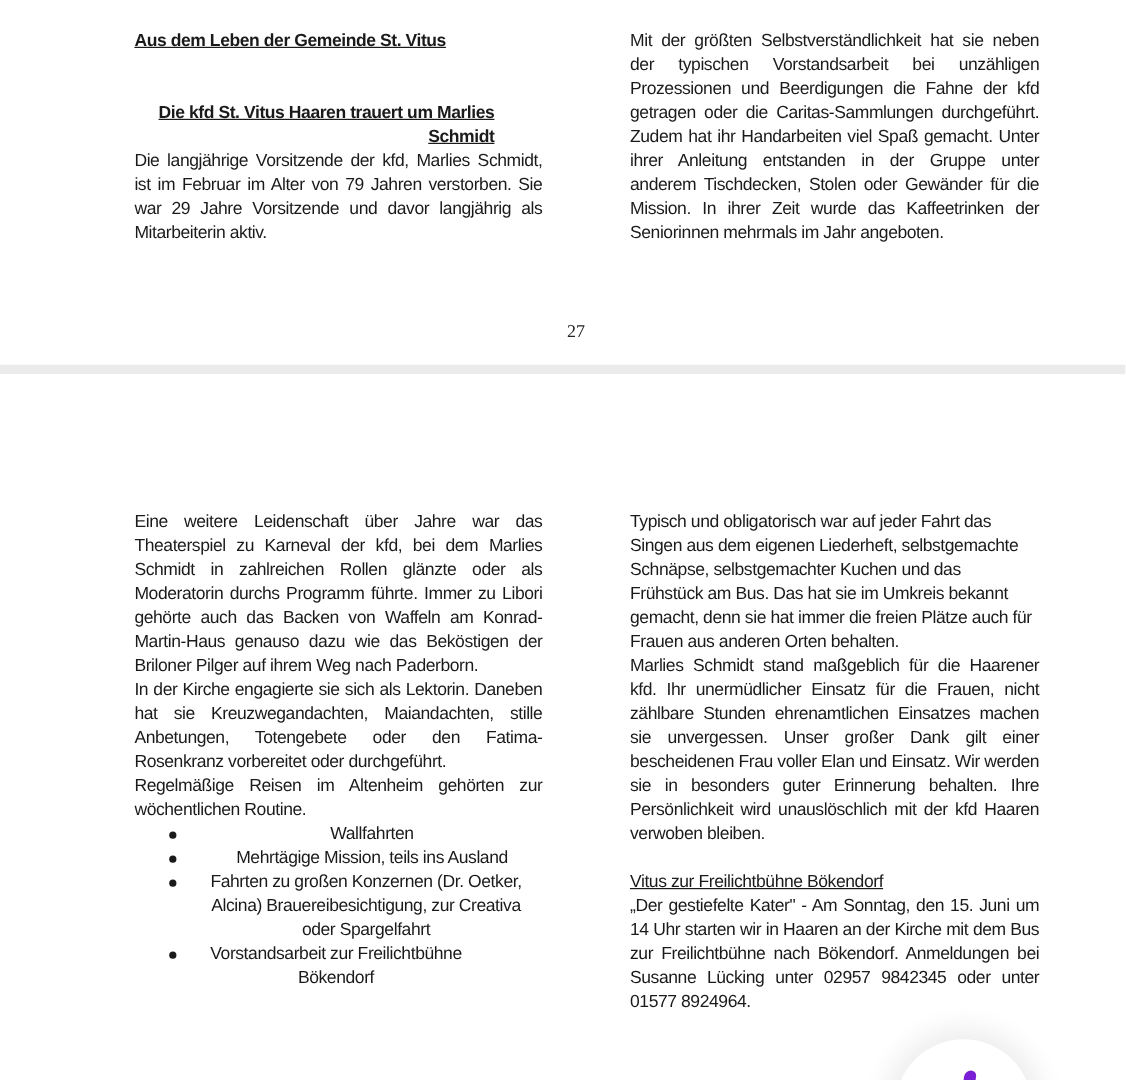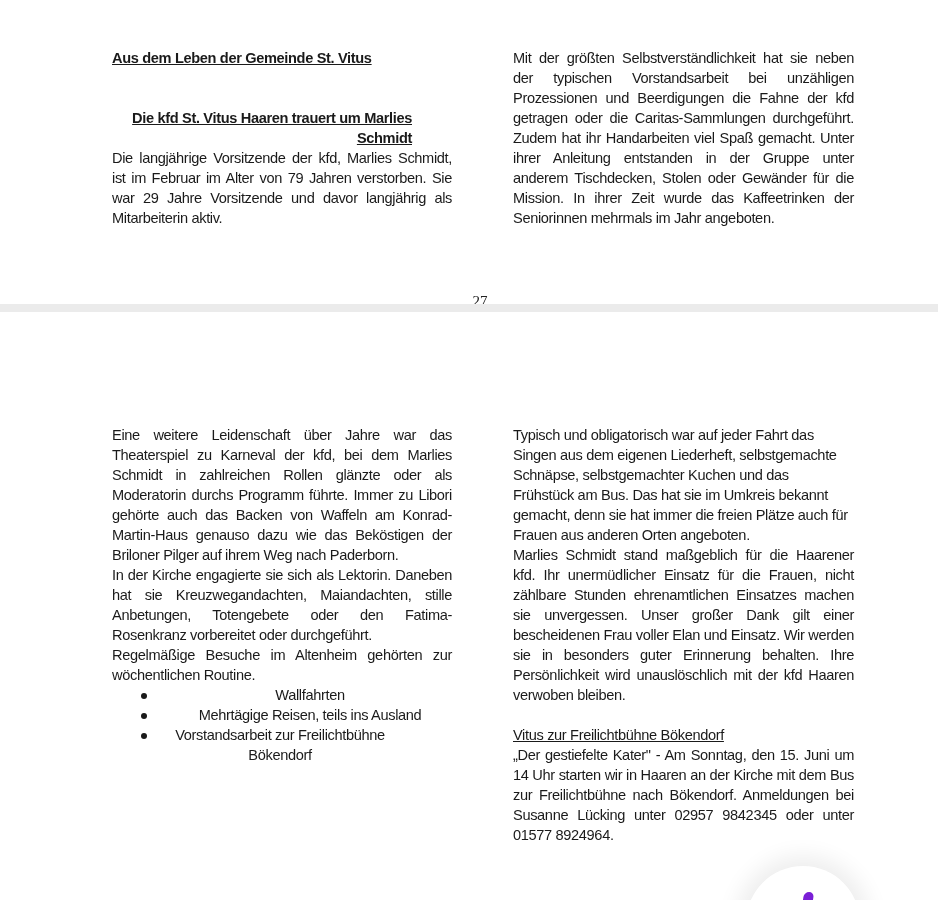--- a/index.html
+++ b/index.html
@@ -3,29 +3,29 @@
 <meta charset="utf-8">
 <style>
   html, body { margin: 0; padding: 0; }
   body {
     width: 938px; height: 900px; overflow: hidden; position: relative;
     background: #ffffff;
     font-family: "Liberation Sans", sans-serif;
     color: #1a1a1a;
   }
   .page { position: absolute; left: 0; width: 938px; background: #fff; }
-  .page-top { top: 0; height: 304px; margin-top: 24px; }
+  .page-top { top: 0; height: 304px; }
   .page-gap { position: absolute; left: 0; top: 304px; width: 938px; height: 8px; background: #ebebeb; }
   .page-bottom { top: 312px; height: 588px; }
 
   .col { position: absolute; font-size: 14.6px; line-height: 20px; letter-spacing: -0.35px; }
   .col p { margin: 0; text-align: justify; }
   .col p.last-left { text-align: left; }
   .col-left { left: 112px; width: 340px; }
-  .col-right { left: 513px; width: 341px; }
+  .col-right { left: 525px; width: 341px; }
 
   .h-section { font-weight: bold; text-decoration: underline; margin: 0; }
   .h-article { font-weight: bold; text-decoration: underline; margin: 0; }
   .h-event { text-decoration: underline; margin: 0; }
 
   .pagenum {
     position: absolute; top: 269px; left: 0; width: 960px; text-align: center;
     font-family: "Liberation Serif", serif; font-size: 15px; color: #222;
   }
 
@@ -62,30 +62,31 @@
 
   <div class="pagenum">27</div>
 </div>
 
 <div class="page-gap"></div>
 
 <div class="page page-bottom">
   <div class="col col-left" style="top:113px;">
     <p>Eine weitere Leidenschaft über Jahre war das Theaterspiel zu Karneval der kfd, bei dem Marlies Schmidt in zahlreichen Rollen glänzte oder als Moderatorin durchs Programm führte. Immer zu Libori gehörte auch das Backen von Waffeln am Konrad-Martin-Haus genauso dazu wie das Beköstigen der Briloner Pilger auf ihrem Weg nach Paderborn.</p>
     <p>In der Kirche engagierte sie sich als Lektorin. Daneben hat sie Kreuzwegandachten, Maiandachten, stille Anbetungen, Totengebete oder den Fatima-Rosenkranz vorbereitet oder durchgeführt.</p>
-    <p>Regelmäßige Besuche im Altenheim gehörten zur wöchentlichen Routine.</p>
+    <p>Regelmäßige Reisen im Altenheim gehörten zur wöchentlichen Routine.</p>
     <ul class="trips">
       <li><span class="bullet"></span><span>Wallfahrten</span></li>
-      <li><span class="bullet"></span><span>Mehrtägige Reisen, teils ins Ausland</span></li>
+      <li><span class="bullet"></span><span>Mehrtägige Mission, teils ins Ausland</span></li>
+      <li style="padding-right:10px;"><span class="bullet"></span><span>Fahrten zu großen Konzernen (Dr. Oetker, Alcina) Brauereibesichtigung, zur Creativa oder Spargelfahrt</span></li>
       <li style="padding-right:60px;"><span class="bullet"></span><span>Vorstandsarbeit zur Freilichtbühne Bökendorf</span></li>
     </ul>
   </div>
 
   <div class="col col-right" style="top:113px;">
-    <p class="last-left" style="text-align:left; padding-right:6px;">Typisch und obligatorisch war auf jeder Fahrt das Singen aus dem eigenen Liederheft, selbstgemachte Schnäpse, selbstgemachter Kuchen und das Frühstück am Bus. Das hat sie im Umkreis bekannt gemacht, denn sie hat immer die freien Plätze auch für Frauen aus anderen Orten angeboten.</p>
+    <p class="last-left" style="text-align:left; padding-right:6px;">Typisch und obligatorisch war auf jeder Fahrt das Singen aus dem eigenen Liederheft, selbstgemachte Schnäpse, selbstgemachter Kuchen und das Frühstück am Bus. Das hat sie im Umkreis bekannt gemacht, denn sie hat immer die freien Plätze auch für Frauen aus anderen Orten behalten.</p>
     <p>Marlies Schmidt stand maßgeblich für die Haarener kfd. Ihr unermüdlicher Einsatz für die Frauen, nicht zählbare Stunden ehrenamtlichen Einsatzes machen sie unvergessen. Unser großer Dank gilt einer bescheidenen Frau voller Elan und Einsatz. Wir werden sie in besonders guter Erinnerung behalten. Ihre Persönlichkeit wird unauslöschlich mit der kfd Haaren verwoben bleiben.</p>
     <div style="height:20px;"></div>
     <p class="h-event">Vitus zur Freilichtbühne Bökendorf</p>
     <p>„Der gestiefelte Kater" - Am Sonntag, den 15. Juni um 14 Uhr starten wir in Haaren an der Kirche mit dem Bus zur Freilichtbühne nach Bökendorf. Anmeldungen bei Susanne Lücking unter 02957 9842345 oder unter 01577 8924964.</p>
   </div>
 </div>
 
 <div class="fab">
   <span class="fab-icon"></span>
 </div>

